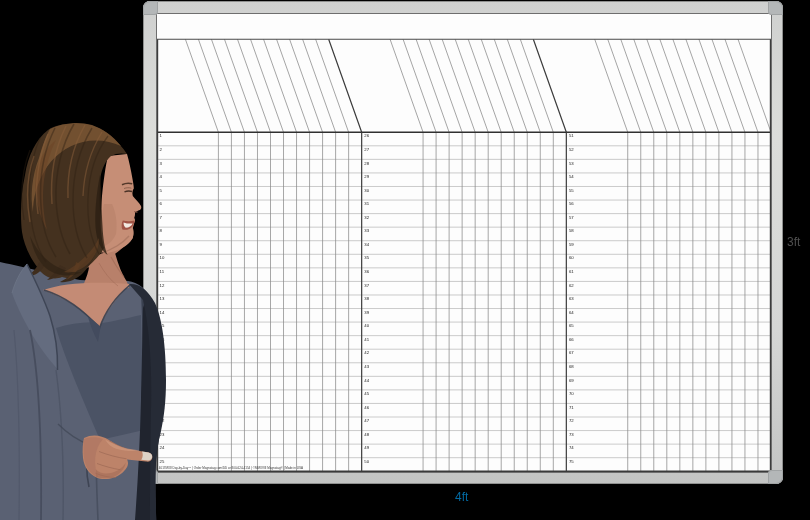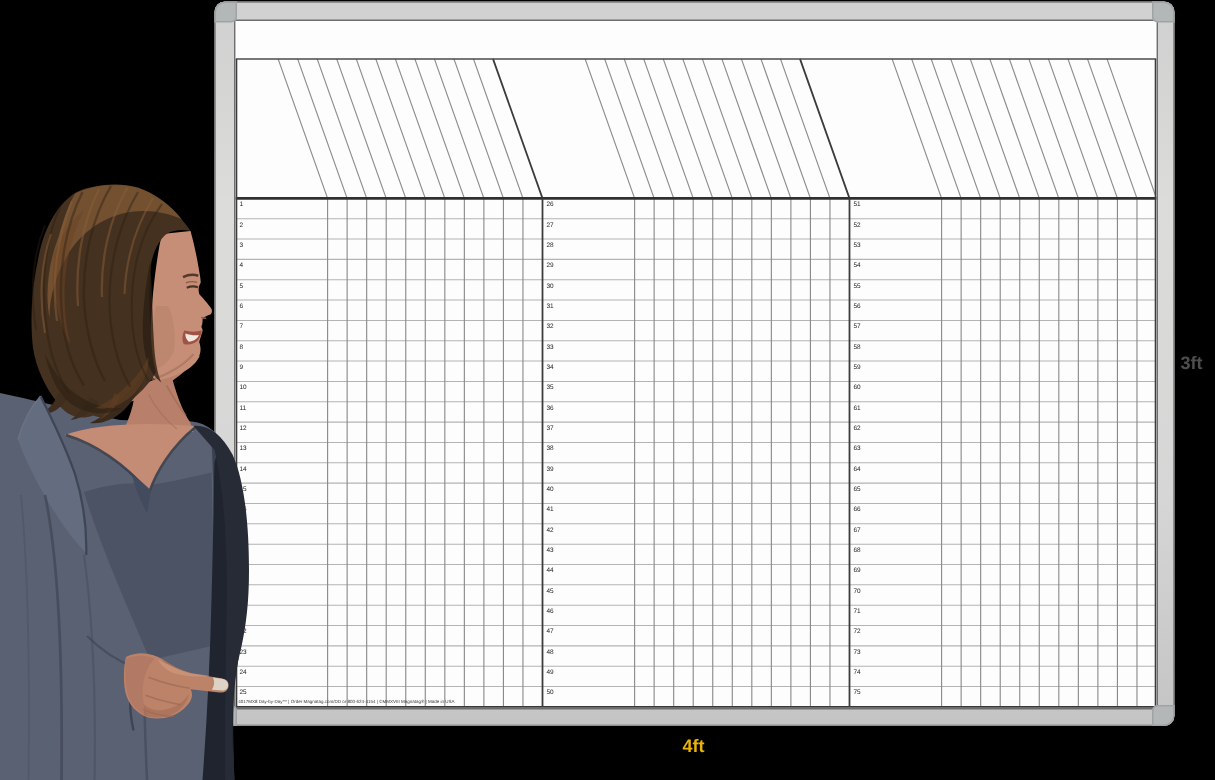--- a/index.html
+++ b/index.html
@@ -5,21 +5,21 @@
 #stage{position:relative;width:810px;height:520px;background:#000}
 #board{position:absolute;left:143px;top:1px;width:640px;height:483px;border-radius:7px;
  background:linear-gradient(180deg,#cfd0cf,#dcddda 28%,#d5d6d5 68%,#c3c4c3);
  box-shadow:inset 0 0 0 1px #8f908f;}
 .cap{position:absolute;width:15px;height:14px;background:#b4b7b8;box-shadow:inset 0 0 0 1px #a0a3a4}
 #c1{left:0;top:0;border-radius:7px 0 4px 0}
 #c2{right:0;top:0;border-radius:0 7px 0 4px}
 #c3{right:0;bottom:0;border-radius:4px 0 7px 0}
 #c4{left:0;bottom:0;border-radius:0 4px 0 7px}
 #inner{position:absolute;left:13.5px;top:12.5px;width:614px;height:458px;background:#fdfdfd;outline:1px solid #6e6e6e}
-.lbl{position:absolute;color:#4e4e4e;font-weight:bold;font-size:12px}
+.lbl{position:absolute;color:#4e4e4e;font-weight:normal;font-size:12px}
 </style></head>
 <body>
 <div id="stage">
 <div id="board">
  <div id="inner">
         <svg width="614" height="458" viewBox="0 0 614.0 457.5" xmlns="http://www.w3.org/2000/svg" style="position:absolute;left:0;top:0">
           <rect x="0" y="0" width="614.0" height="457.5" fill="#fdfdfd"></rect>
           <path d="M0 131.56H614.0 M0 145.12H614.0 M0 158.68H614.0 M0 172.24H614.0 M0 185.80H614.0 M0 199.36H614.0 M0 212.92H614.0 M0 226.48H614.0 M0 240.04H614.0 M0 253.60H614.0 M0 267.16H614.0 M0 280.72H614.0 M0 294.28H614.0 M0 307.84H614.0 M0 321.40H614.0 M0 334.96H614.0 M0 348.52H614.0 M0 362.08H614.0 M0 375.64H614.0 M0 389.20H614.0 M0 402.76H614.0 M0 416.32H614.0 M0 429.88H614.0 M0 443.44H614.0" stroke="#b4b4b4" stroke-width="0.7" fill="none"></path>
           <path d="M61.40 118.0V457.0 M74.42 118.0V457.0 M87.45 118.0V457.0 M100.47 118.0V457.0 M113.50 118.0V457.0 M126.52 118.0V457.0 M139.55 118.0V457.0 M152.57 118.0V457.0 M165.59 118.0V457.0 M178.62 118.0V457.0 M191.64 118.0V457.0 M266.07 118.0V457.0 M279.09 118.0V457.0 M292.12 118.0V457.0 M305.14 118.0V457.0 M318.16 118.0V457.0 M331.19 118.0V457.0 M344.21 118.0V457.0 M357.24 118.0V457.0 M370.26 118.0V457.0 M383.28 118.0V457.0 M396.31 118.0V457.0 M470.73 118.0V457.0 M483.76 118.0V457.0 M496.78 118.0V457.0 M509.81 118.0V457.0 M522.83 118.0V457.0 M535.85 118.0V457.0 M548.88 118.0V457.0 M561.90 118.0V457.0 M574.93 118.0V457.0 M587.95 118.0V457.0 M600.98 118.0V457.0" stroke="#8a8a8a" stroke-width="0.75" fill="none"></path>
           <path d="M28.40 25.0L61.40 118.0 M41.42 25.0L74.42 118.0 M54.45 25.0L87.45 118.0 M67.47 25.0L100.47 118.0 M80.50 25.0L113.50 118.0 M93.52 25.0L126.52 118.0 M106.55 25.0L139.55 118.0 M119.57 25.0L152.57 118.0 M132.59 25.0L165.59 118.0 M145.62 25.0L178.62 118.0 M158.64 25.0L191.64 118.0 M233.07 25.0L266.07 118.0 M246.09 25.0L279.09 118.0 M259.12 25.0L292.12 118.0 M272.14 25.0L305.14 118.0 M285.16 25.0L318.16 118.0 M298.19 25.0L331.19 118.0 M311.21 25.0L344.21 118.0 M324.24 25.0L357.24 118.0 M337.26 25.0L370.26 118.0 M350.28 25.0L383.28 118.0 M363.31 25.0L396.31 118.0 M437.73 25.0L470.73 118.0 M450.76 25.0L483.76 118.0 M463.78 25.0L496.78 118.0 M476.81 25.0L509.81 118.0 M489.83 25.0L522.83 118.0 M502.85 25.0L535.85 118.0 M515.88 25.0L548.88 118.0 M528.90 25.0L561.90 118.0 M541.93 25.0L574.93 118.0 M554.95 25.0L587.95 118.0 M567.98 25.0L600.98 118.0 M581.00 25.0L614.00 118.0" stroke="#8e8e8e" stroke-width="0.8" fill="none"></path>
@@ -107,21 +107,21 @@
           </g>
           <text x="1.8" y="454.6" font-family="Liberation Sans, sans-serif" font-size="3" fill="#3a3a3a">4017MX8 Day-by-Day™ | Order Magnatag.com/DD or 800-624-4154 | ©MMXVIII Magnatag® | Made in USA</text>
         </svg>
       </div>
  <div class="cap" id="c1"></div>
       <div class="cap" id="c2"></div>
       <div class="cap" id="c3"></div>
       <div class="cap" id="c4"></div>
 </div>
 <div class="lbl" style="left:787px;top:235px">3ft</div>
-<div class="lbl" style="left:455px;top:490px;color:#eab308">4ft</div>
+<div class="lbl" style="left:455px;top:490px;color:#0369a1">4ft</div>
 <svg width="210" height="420" viewBox="0 100 210 420" xmlns="http://www.w3.org/2000/svg" style="position:absolute;left:0;top:100px">
 
 <path d="M80 280 C60 276 28 268 0 262 L0 520 L156 520 C155 490 155 460 157 432 C160 415 162 398 162 380 C162 348 160 318 153 302 C147 289 138 282 128 281 C112 279 95 281 80 280 Z" fill="#5a6173"></path>
 
 <path d="M56 328 C72 323 88 321 102 323 C116 321 132 317 141 315 L144 430 L100 440 C84 402 66 362 56 328 Z" fill="#4b5365"></path>
 
 <path d="M90 258 L114 249 C117 261 121 273 127 282 L129 288 L80 292 C86 280 90 269 90 258 Z" fill="#b8806a"></path>
 <path d="M76 268 C90 262 105 253 118 243 L131 231 L133 238 C123 249 109 259 96 265 C89 268 81 269 76 268 Z" fill="#b8806a"></path>
 <path d="M43 290 C62 283 95 281 130 284 C118 296 108 309 102 322 L99.5 328 C87 311 63 297 43 290 Z" fill="#c48b75"></path>
 

